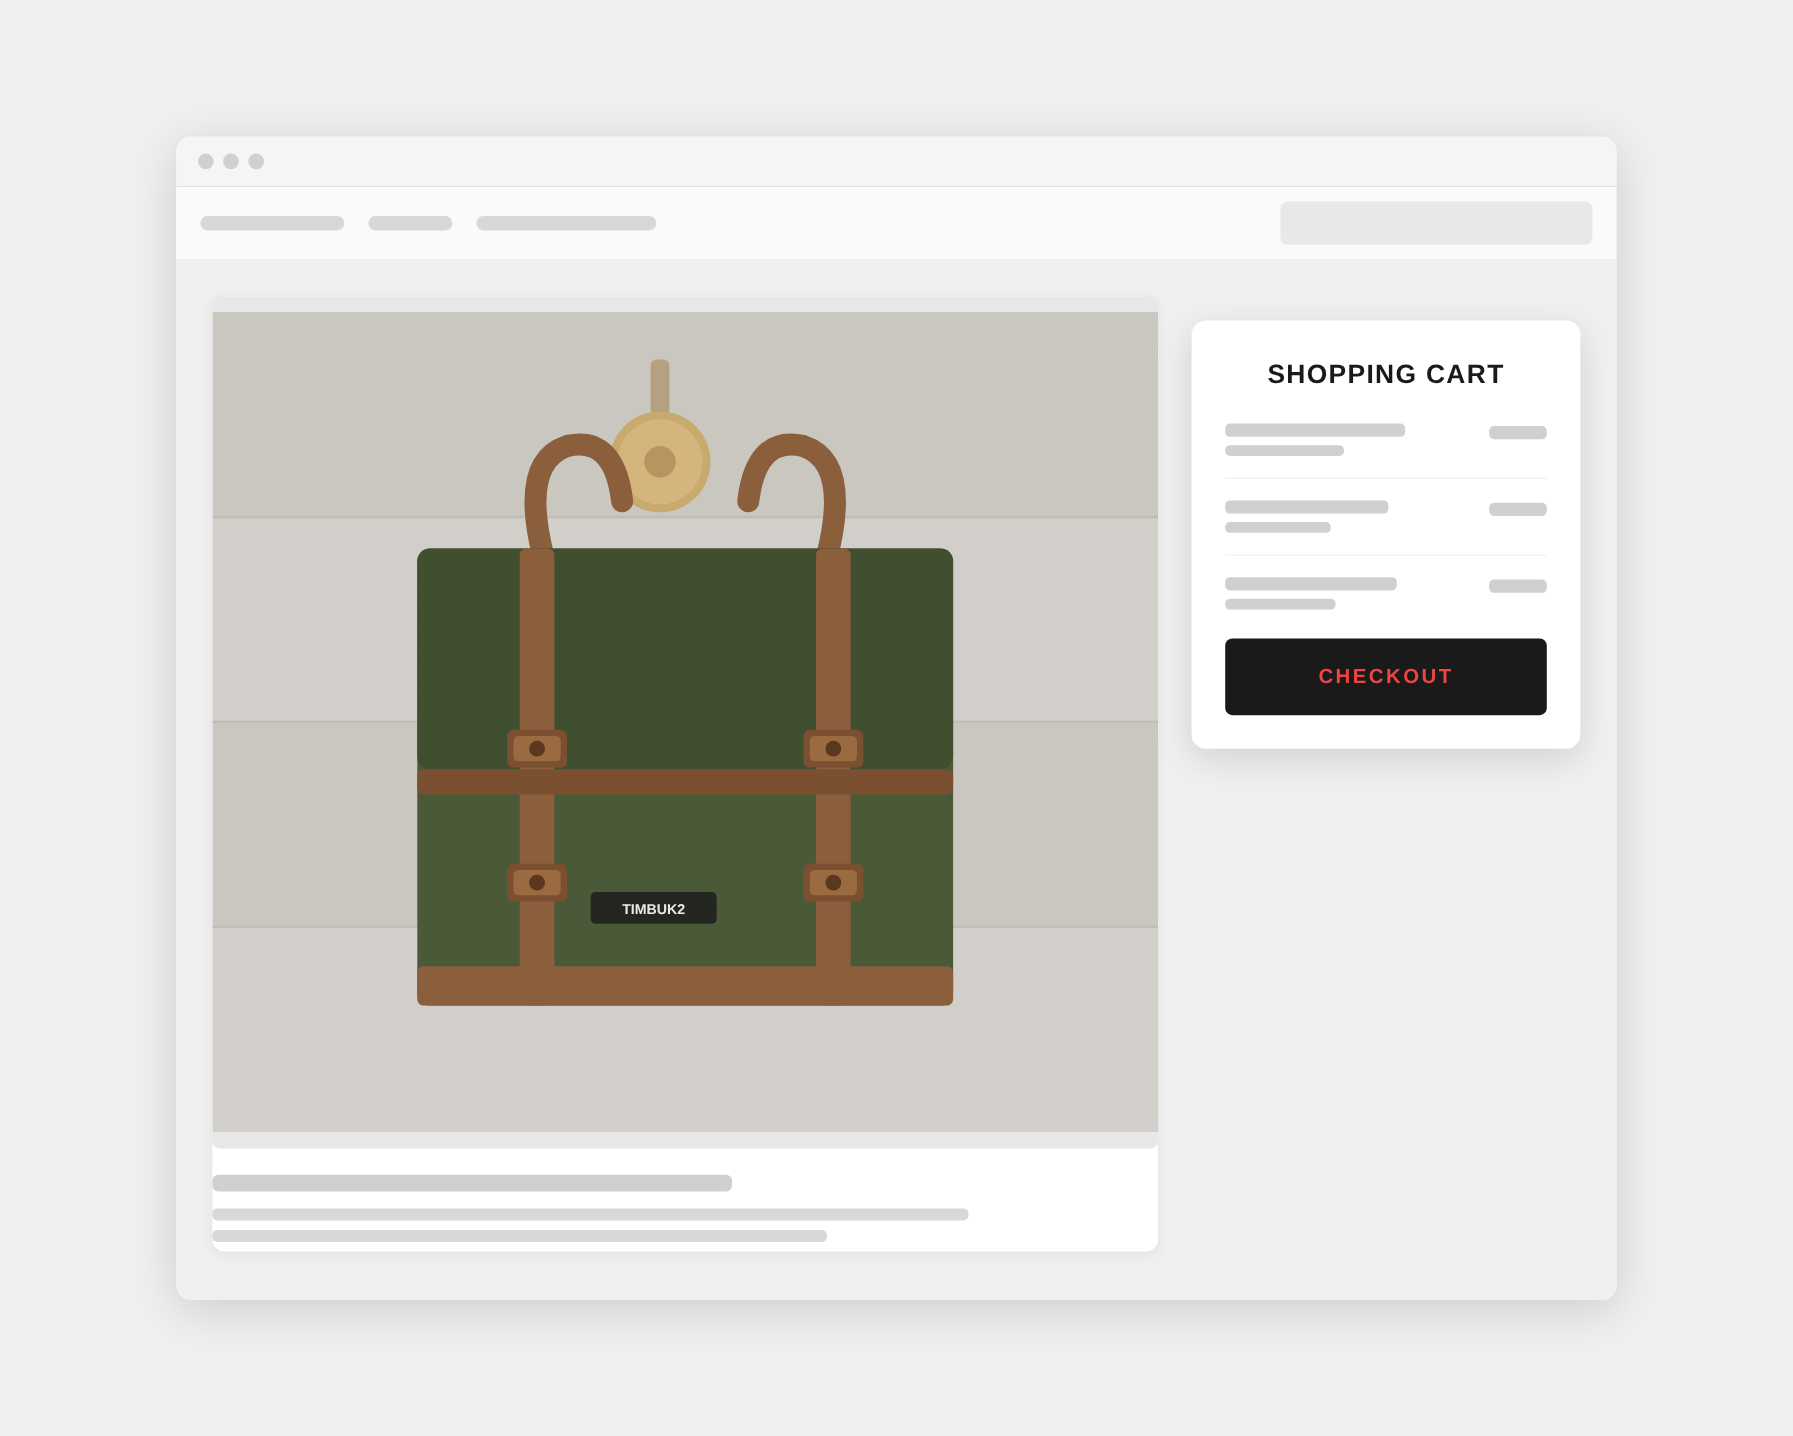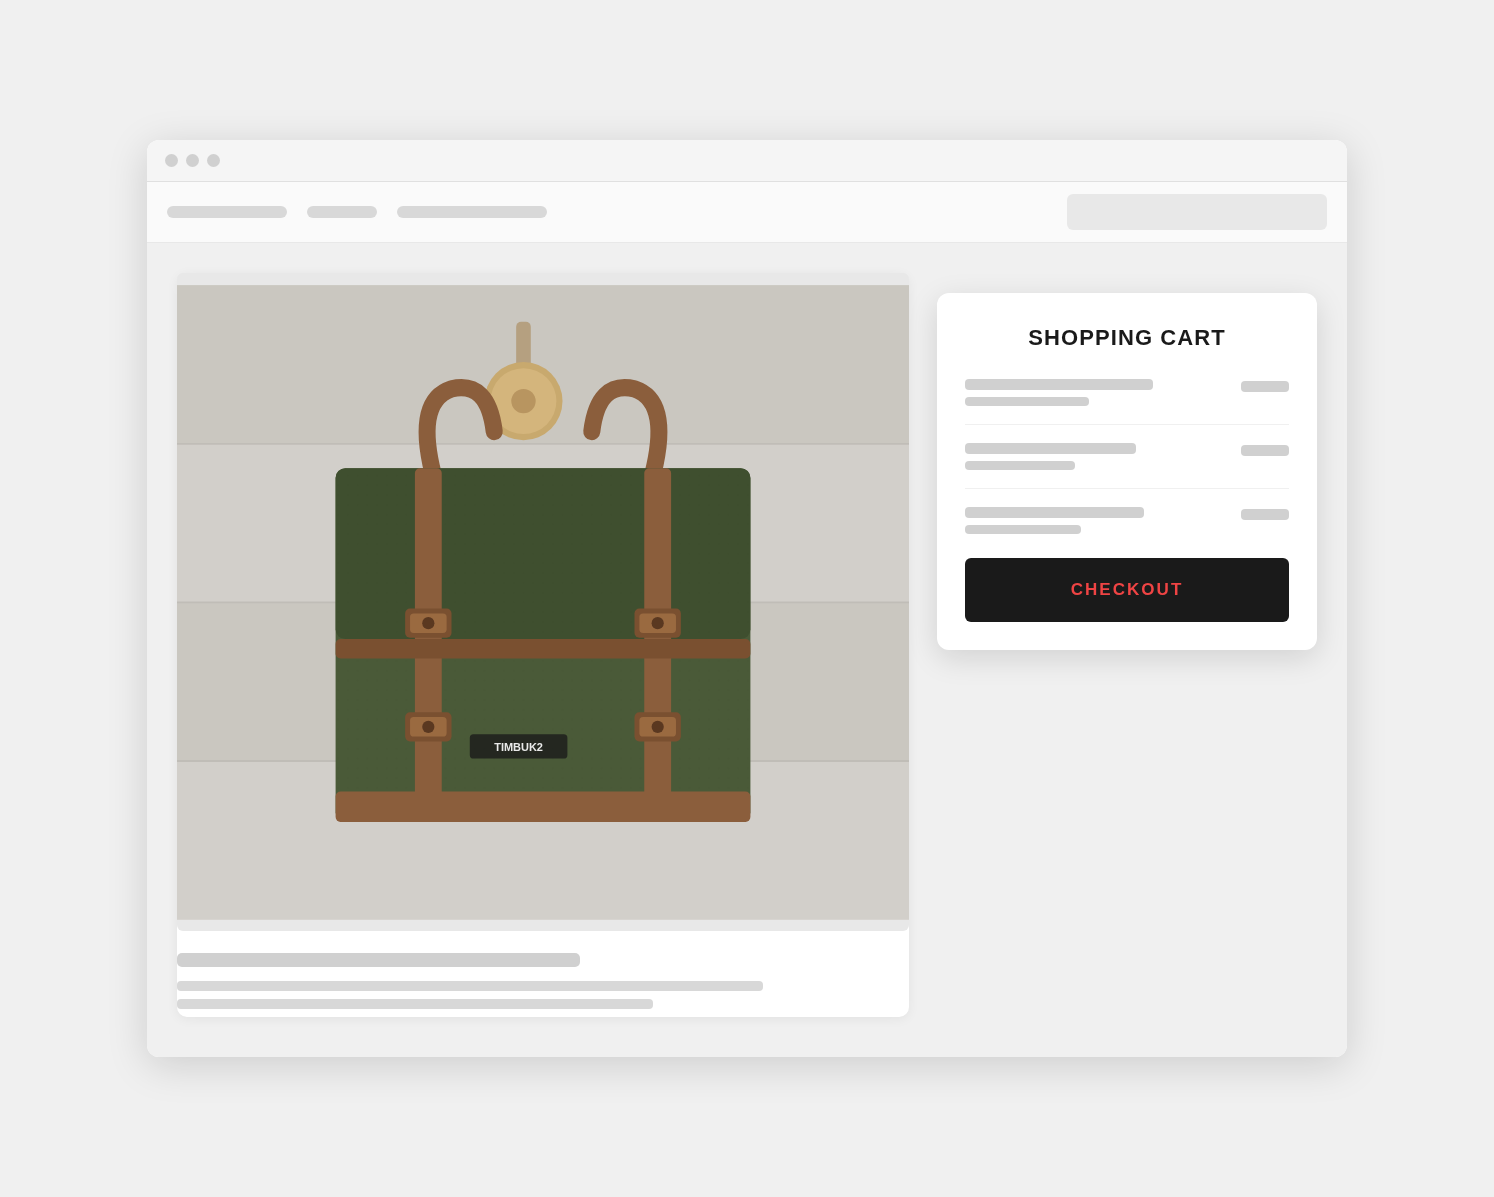--- a/index.html
+++ b/index.html
@@ -115,21 +115,21 @@
     }
 
     .product-desc-bar.w80 { width: 80%; }
     .product-desc-bar.w65 { width: 65%; }
 
     
     .cart-panel {
       background: #ffffff;
       border-radius: 12px;
       padding: 32px 28px 28px 28px;
-      width: 380px;
+      width: 324px;
       box-shadow: 0 8px 30px rgba(0,0,0,0.13);
       position: relative;
       top: 20px;
       flex-shrink: 0;
     }
 
     .cart-title {
       font-size: 22px;
       font-weight: 800;
       letter-spacing: 0.05em;

